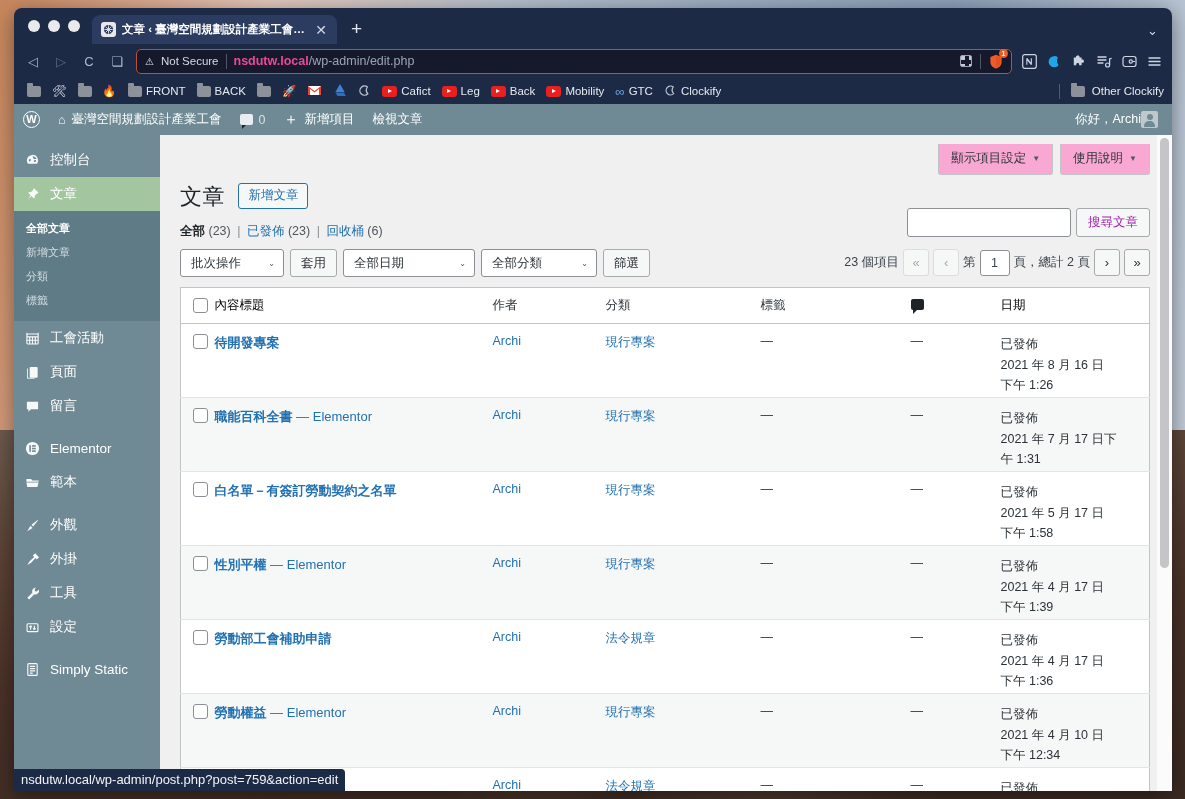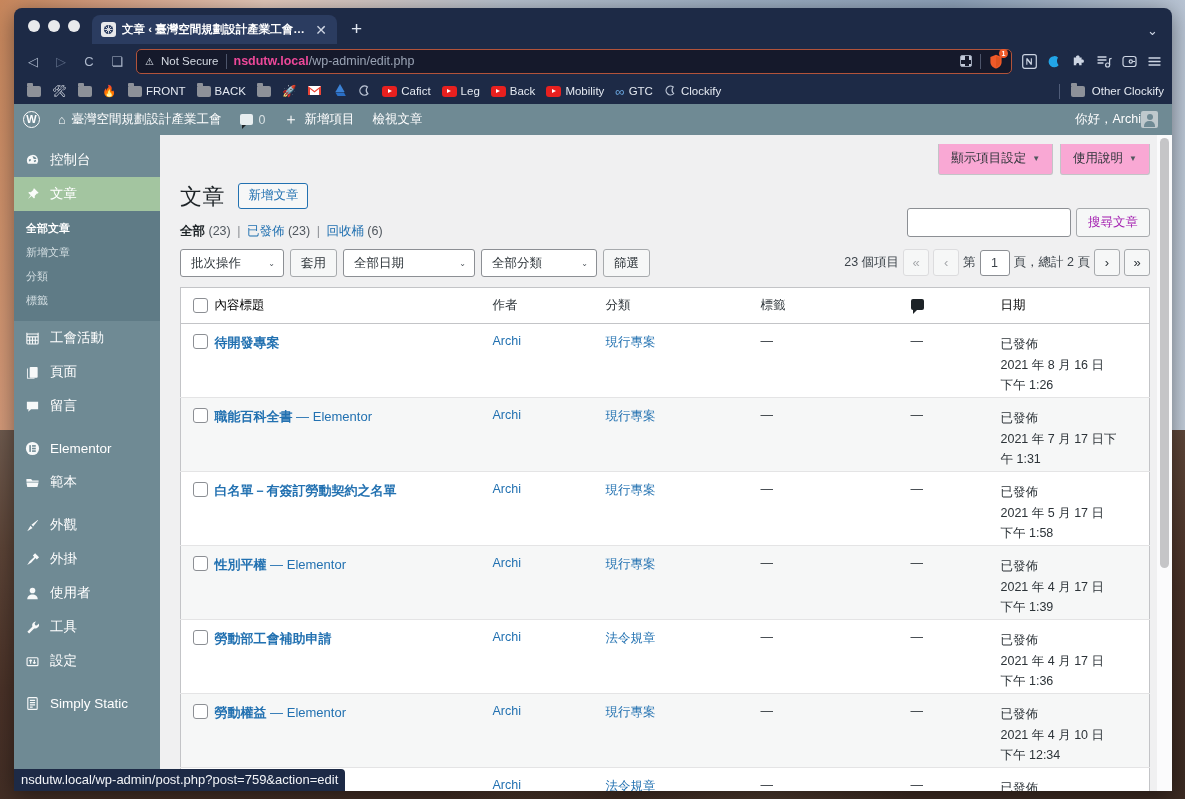--- a/index.html
+++ b/index.html
@@ -473,29 +473,20 @@
 
         <div class="menu-item">
           <span class="micon">
             <svg width="15" height="15" viewBox="0 0 16 16" fill="#fff">
                 <path d="M10.8 1.4 8.4 3.8l1.4 1.4-4.9 4.6-2.5 4 4.1-2.4 4.7-4.9 1.4 1.4 2.4-2.4z"></path>
               </svg>
           </span>
           <span class="mlabel">外掛</span>
         </div>
 
-        <div class="menu-item">
-          <span class="micon">
-            <svg width="15" height="15" viewBox="0 0 16 16" fill="#fff">
-                <circle cx="8" cy="4.8" r="3"></circle>
-                <path d="M2.4 14c0-3.1 2.5-5 5.6-5s5.6 1.9 5.6 5z"></path>
-              </svg>
-          </span>
-          <span class="mlabel">使用者</span>
-        </div>
 
         <div class="menu-item">
           <span class="micon">
             <svg width="15" height="15" viewBox="0 0 16 16" fill="#fff">
                 <path d="M11.8 1.6a4.2 4.2 0 0 0-4 5.5l-5.3 5.3 1.9 1.9 5.3-5.3a4.2 4.2 0 0 0 5.1-5.3l-2.2 2.2-1.9-.4-.4-1.9z"></path>
               </svg>
           </span>
           <span class="mlabel">工具</span>
         </div>
 

